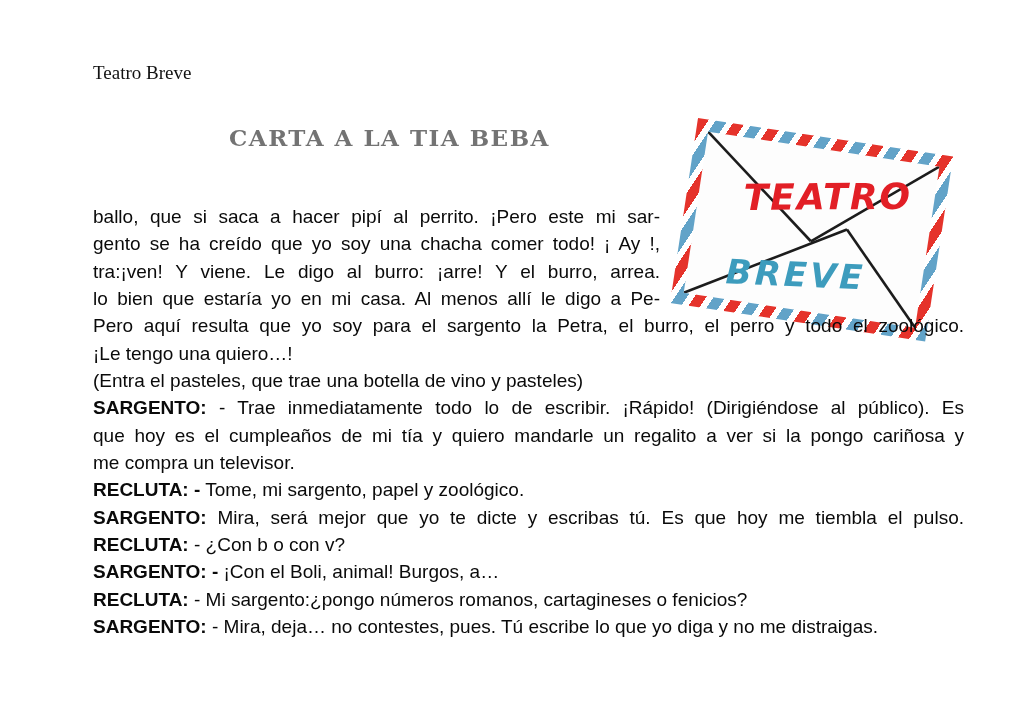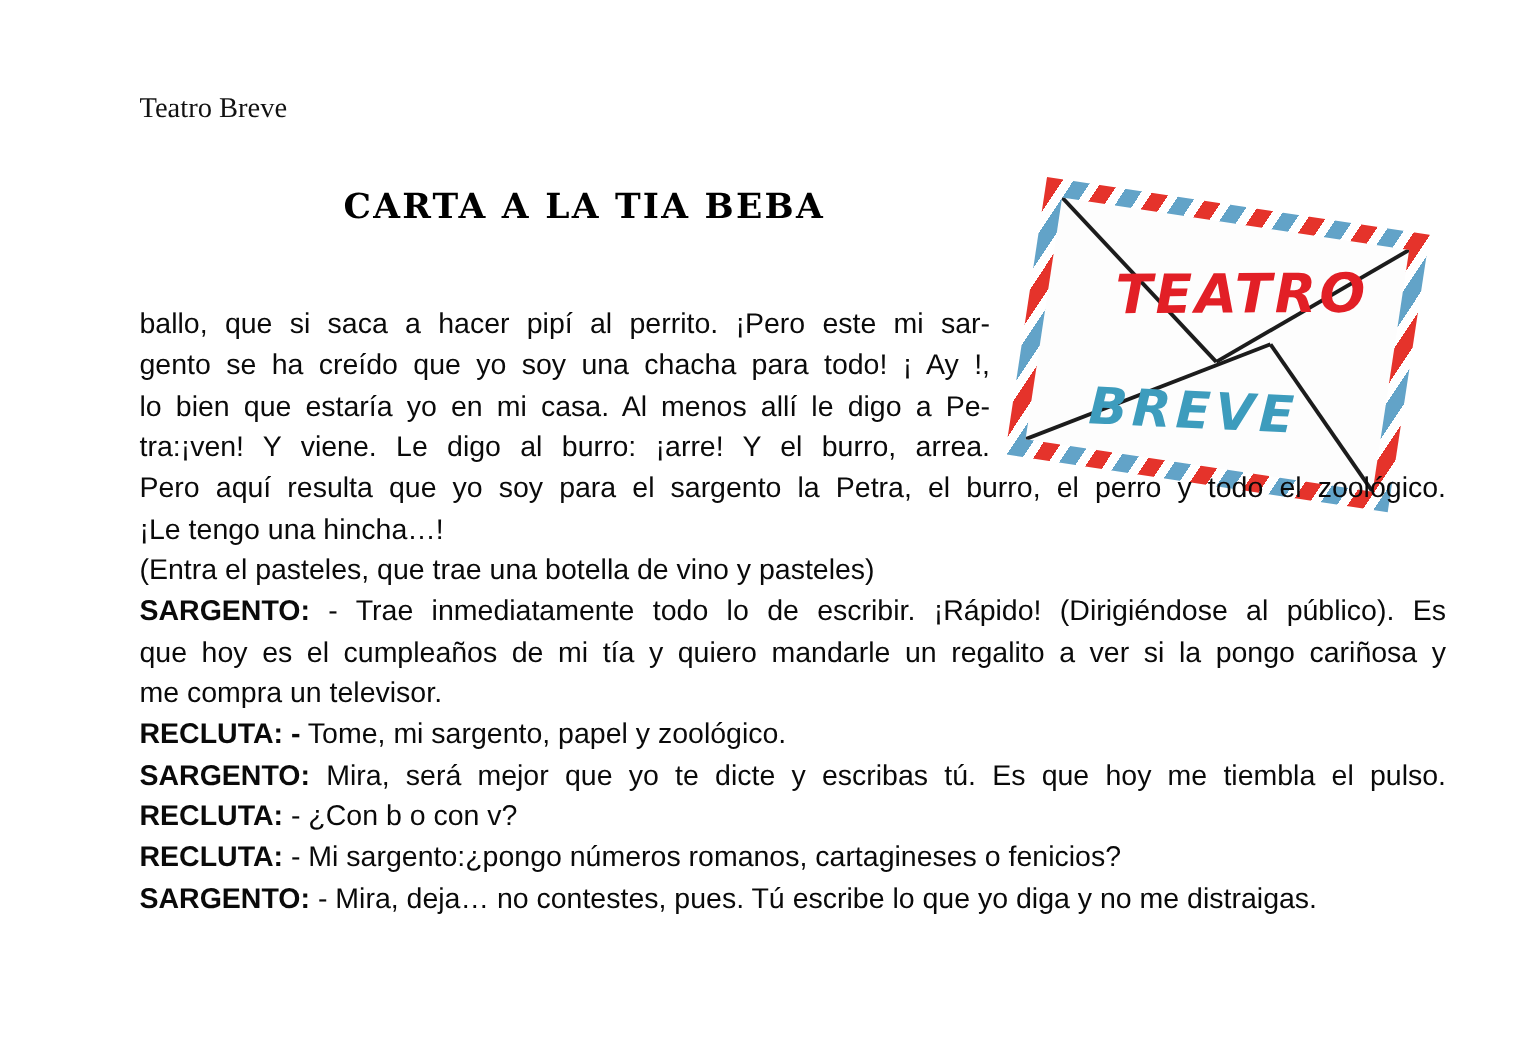--- a/index.html
+++ b/index.html
@@ -19,21 +19,21 @@
     font-size: 19px;
     color: #111;
   }
   .doc-title {
     position: absolute;
     left: 229px; top: 124px;
     font-family: "DejaVu Serif", "Liberation Serif", serif;
     font-weight: bold;
     font-size: 23px;
     letter-spacing: 1.5px;
-    color: #000000;
+    color: #737373;
   }
   .script {
     position: absolute;
     left: 93px; top: 203px;
     width: 871px;
   }
   .line {
     font-size: 19px;
     line-height: 27.35px;
     height: 27.35px;
@@ -110,29 +110,30 @@
         <line x1="0" y1="163" x2="152" y2="76" stroke="#1c1c1c" stroke-width="2.6"></line>
         <line x1="234" y1="163" x2="152" y2="76" stroke="#1c1c1c" stroke-width="2.6"></line>
       </svg>
       <div class="env-word1">TEATRO</div>
       <div class="env-word2">BREVE</div>
     </div>
   </div>
 
   <div class="script">
     <div class="line n j"><b></b><span>ballo, que si saca a hacer pipí al perrito. ¡Pero este mi sar-</span></div>
-    <div class="line n j"><b></b><span>gento se ha creído que yo soy una chacha para todo! ¡ Ay !,</span></div>
+    <div class="line n j"><b></b><span>gento se ha creído que yo soy una chacha comer todo! ¡ Ay !,</span></div>
+    <div class="line n j"><b></b><span>tra:¡ven! Y viene. Le digo al burro: ¡arre! Y el burro, arrea.</span></div>
     <div class="line n j"><b></b><span>lo bien que estaría yo en mi casa. Al menos allí le digo a Pe-</span></div>
-    <div class="line n j"><b></b><span>tra:¡ven! Y viene. Le digo al burro: ¡arre! Y el burro, arrea.</span></div>
     <div class="line w j"><b></b><span>Pero aquí resulta que yo soy para el sargento la Petra, el burro, el perro y todo el zoológico.</span></div>
-    <div class="line w"><b></b><span>¡Le tengo una hincha…!</span></div>
+    <div class="line w"><b></b><span>¡Le tengo una quiero…!</span></div>
     <div class="line w"><b></b><span>(Entra el pasteles, que trae una botella de vino y pasteles)</span></div>
     <div class="line w j"><b>SARGENTO:</b><span> - Trae inmediatamente todo lo de escribir. ¡Rápido! (Dirigiéndose al público). Es</span></div>
     <div class="line w j"><b></b><span>que hoy es el cumpleaños de mi tía y quiero mandarle un regalito a ver si la pongo cariñosa y</span></div>
     <div class="line w"><b></b><span>me compra un televisor.</span></div>
     <div class="line w"><b>RECLUTA: -</b><span> Tome, mi sargento, papel y zoológico.</span></div>
     <div class="line w j"><b>SARGENTO:</b><span> Mira, será mejor que yo te dicte y escribas tú. Es que hoy me tiembla el pulso.</span></div>
     <div class="line w"><b>RECLUTA:</b><span> - ¿Con b o con v?</span></div>
+    <div class="line w"><b>SARGENTO: -</b><span> ¡Con el Boli, animal! Burgos, a…</span></div>
     <div class="line w"><b>RECLUTA:</b><span> - Mi sargento:¿pongo números romanos, cartagineses o fenicios?</span></div>
     <div class="line w"><b>SARGENTO:</b><span> - Mira, deja… no contestes, pues. Tú escribe lo que yo diga y no me distraigas.</span></div>
   </div>
 
 </div>
 
 </body></html>

